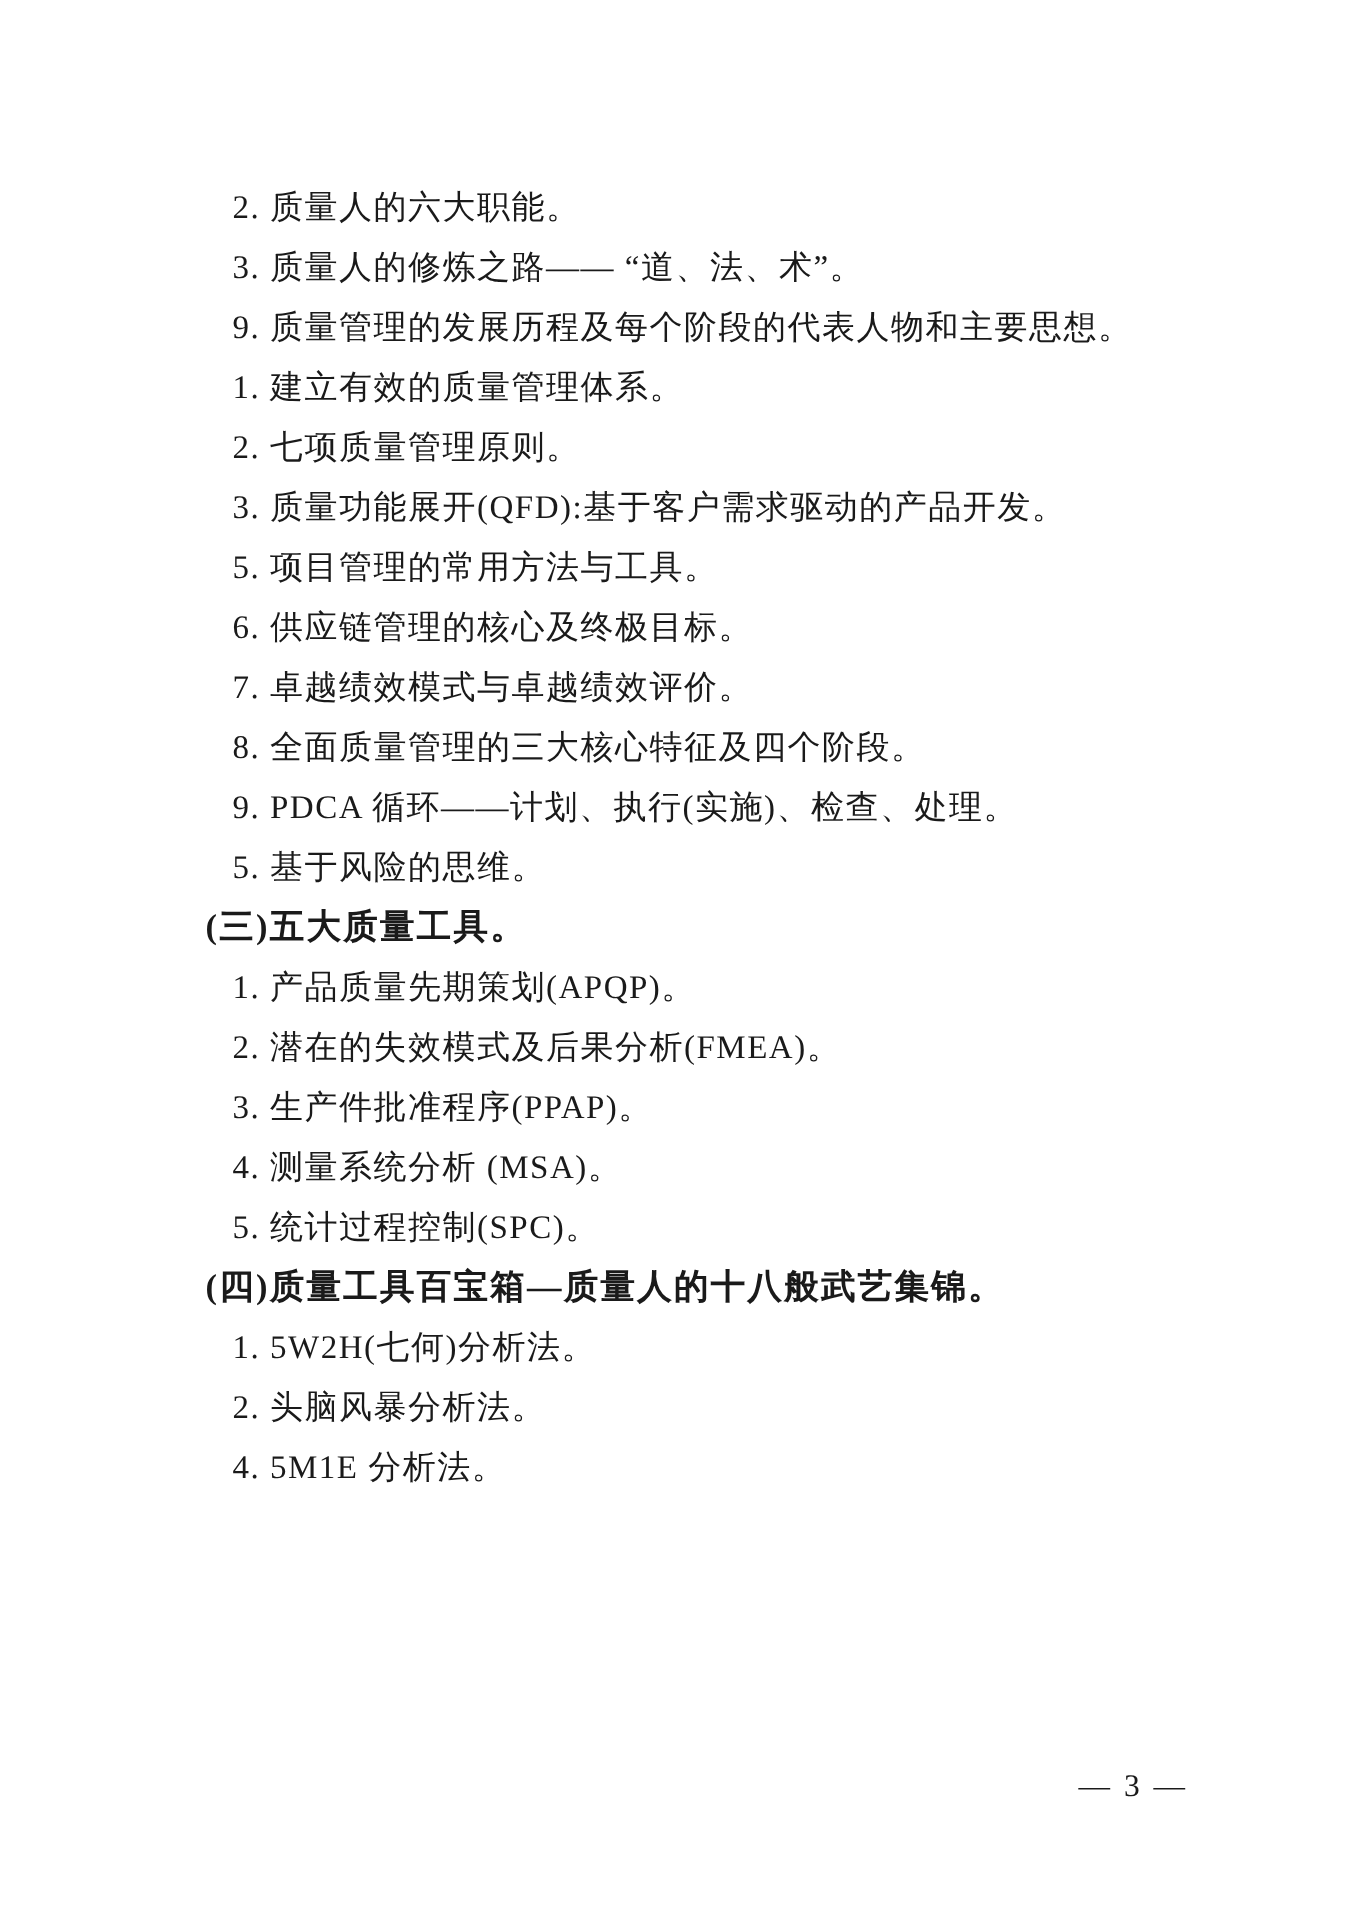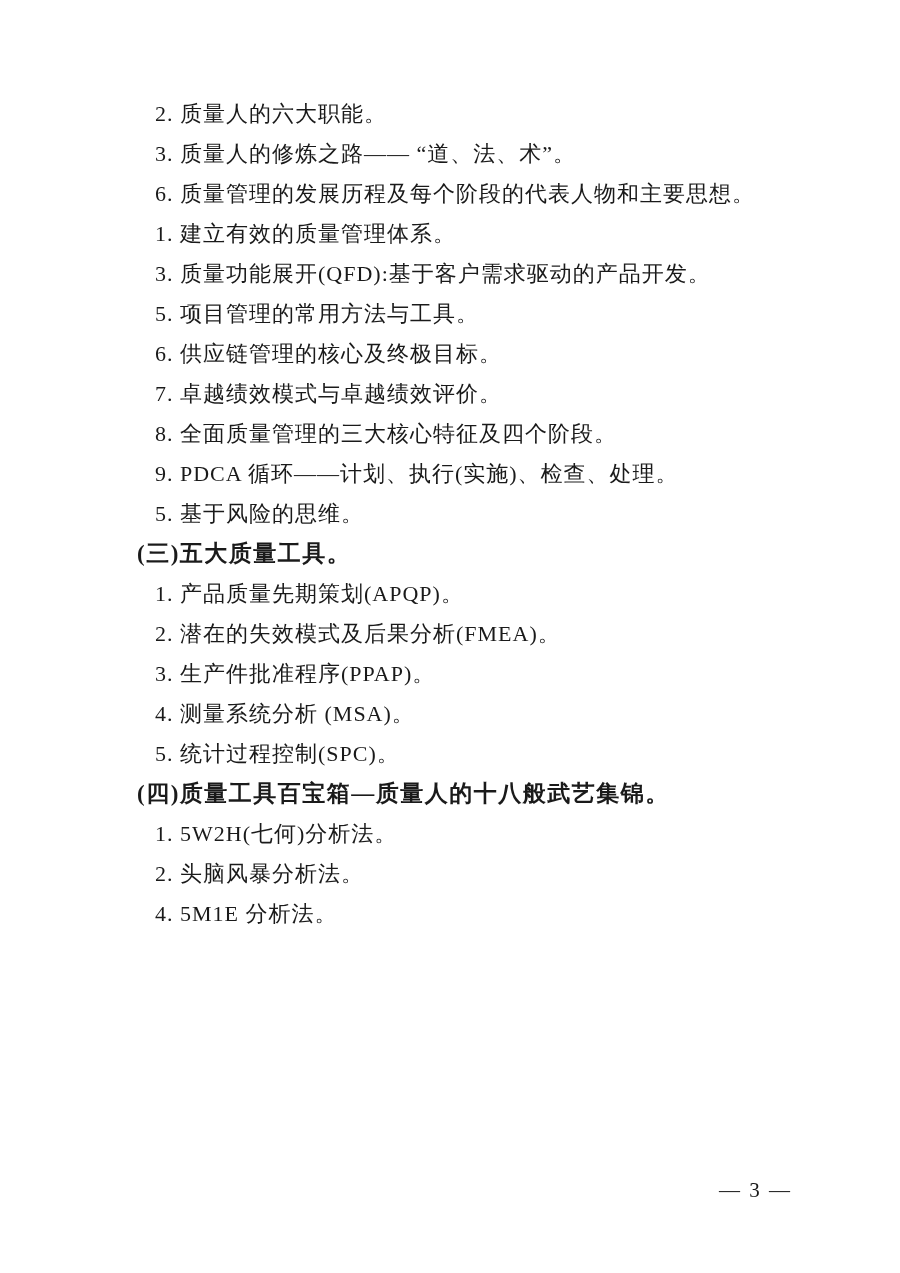--- a/index.html
+++ b/index.html
@@ -5,21 +5,21 @@
   html, body { margin: 0; padding: 0; background: #ffffff; }
   .page {
     position: relative;
     width: 900px;
     height: 1273px;
     background: #ffffff;
     font-family: "Liberation Serif", "DejaVu Serif", serif;
     color: #1a1a1a;
     overflow: hidden;
   }
-  .content { padding-top: 94px; }
+  .content { padding-top: 118px; }
   .line {
     margin: 0;
     line-height: 40px;
     font-size: 22px;
     letter-spacing: 1px;
     white-space: nowrap;
     font-weight: normal;
   }
   .item { padding-left: 155px; }
   .heading {
@@ -38,23 +38,24 @@
   }
 </style>
 </head>
 <body>
 
 <div class="page">
   <div class="content">
 
     <p class="line item">2. 质量人的六大职能。</p>
     <p class="line item">3. 质量人的修炼之路—— “道、法、术”。</p>
-    <p class="line item">6. 质量管理的发展历程及每个阶段的代表人物和主要思想。</p>
+    <p class="line item">9. 质量管理的发展历程及每个阶段的代表人物和主要思想。</p>
 
     <p class="line item">1. 建立有效的质量管理体系。</p>
+    <p class="line item">2. 七项质量管理原则。</p>
     <p class="line item">3. 质量功能展开(QFD):基于客户需求驱动的产品开发。</p>
     <p class="line item">5. 项目管理的常用方法与工具。</p>
     <p class="line item">6. 供应链管理的核心及终极目标。</p>
     <p class="line item">7. 卓越绩效模式与卓越绩效评价。</p>
     <p class="line item">8. 全面质量管理的三大核心特征及四个阶段。</p>
     <p class="line item">9. PDCA 循环——计划、执行(实施)、检查、处理。</p>
     <p class="line item">5. 基于风险的思维。</p>
 
     <h2 class="line heading">(三)五大质量工具。</h2>
     <p class="line item">1. 产品质量先期策划(APQP)。</p>

